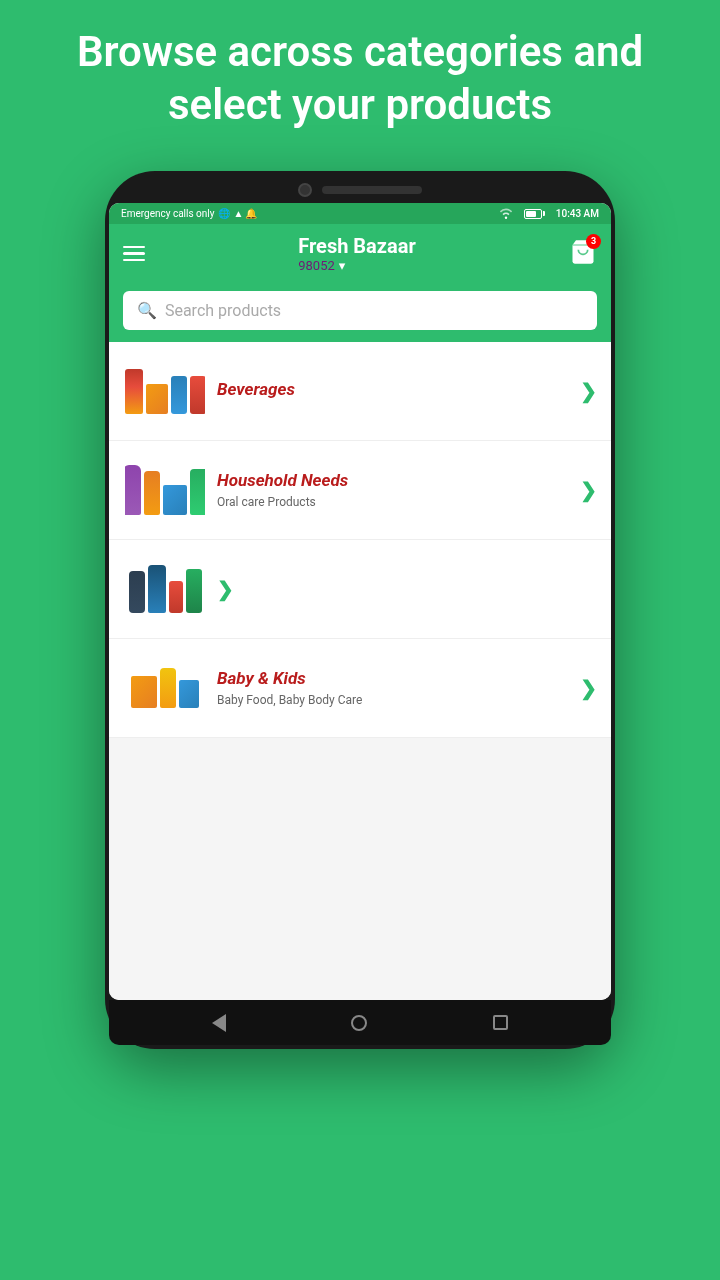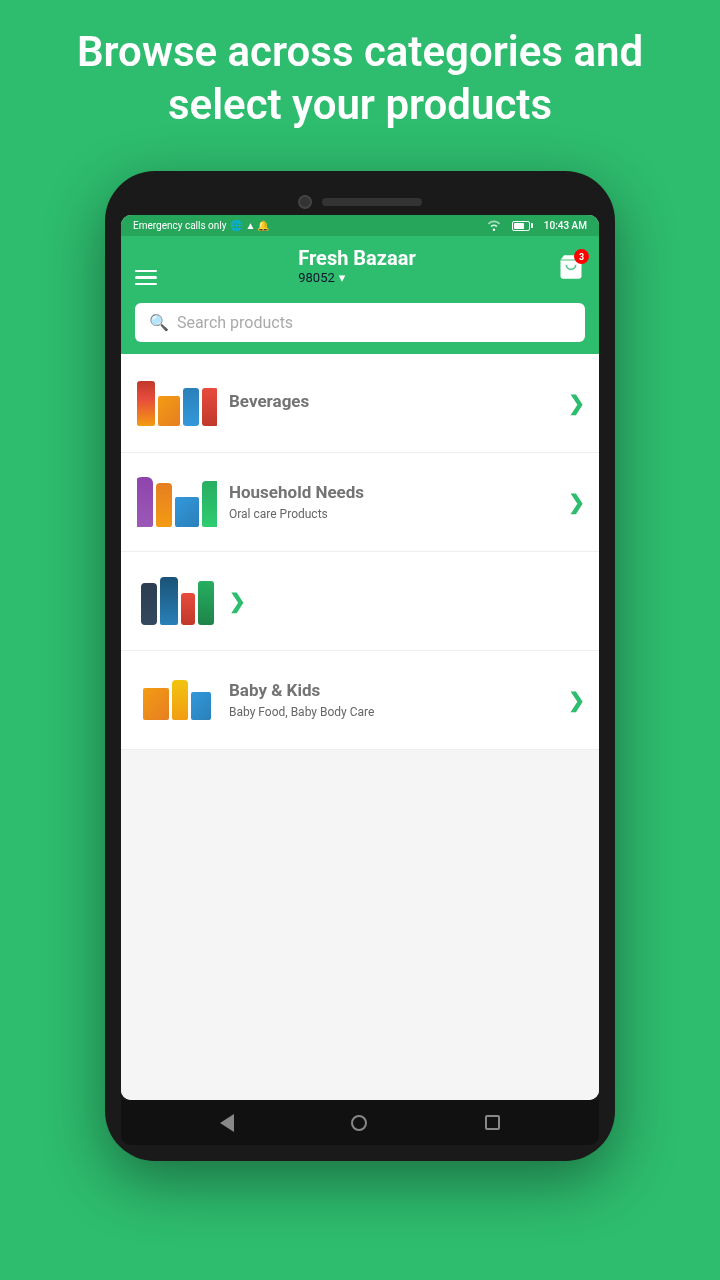--- a/index.html
+++ b/index.html
@@ -18,24 +18,24 @@
       color: white;
       text-align: center;
       font-size: 42px;
       font-weight: 600;
       line-height: 1.25;
       padding: 26px 60px 40px;
     }
 
     .phone-wrapper {
       width: 510px;
-      height: 990px;
+      height: 878px;
       background: #1a1a1a;
       border-radius: 50px;
-      padding: 16px;
+      padding: 4px;
       box-shadow: 0 20px 60px rgba(0,0,0,0.4);
       position: relative;
       display: flex;
       flex-direction: column;
       align-items: center;
     }
 
     .phone-notch-area {
       width: 100%;
       display: flex;
@@ -126,21 +126,21 @@
       height: 5px;
       background: white;
       border-radius: 0 1px 1px 0;
     }
 
     
     .app-header {
       background: #2ebc6e;
       padding: 10px 14px;
       display: flex;
-      align-items: flex-end;
+      align-items: center;
       justify-content: space-between;
     }
 
     .menu-icon {
       display: flex;
       flex-direction: column;
       gap: 4px;
       cursor: pointer;
     }
 
@@ -163,21 +163,21 @@
       font-weight: 700;
     }
 
     .location-row {
       display: flex;
       align-items: center;
       gap: 4px;
     }
 
     .location-text {
-      color: #0f172a;
+      color: #701a75;
       font-size: 13px;
     }
 
     .chevron-down {
       color: white;
       font-size: 13px;
     }
 
     .cart-btn {
       position: relative;
@@ -388,22 +388,23 @@
       border-radius: 2px;
     }
 
     .category-info {
       flex: 1;
     }
 
     .category-name {
       font-size: 17px;
       font-weight: 700;
-      color: #737373;
+      color: #b91c1c;
       margin-bottom: 4px;
+      font-style: italic;
     }
 
     .category-sub {
       font-size: 12px;
       color: #666;
       line-height: 1.4;
     }
 
     .chevron-right {
       color: #2ebc6e;

